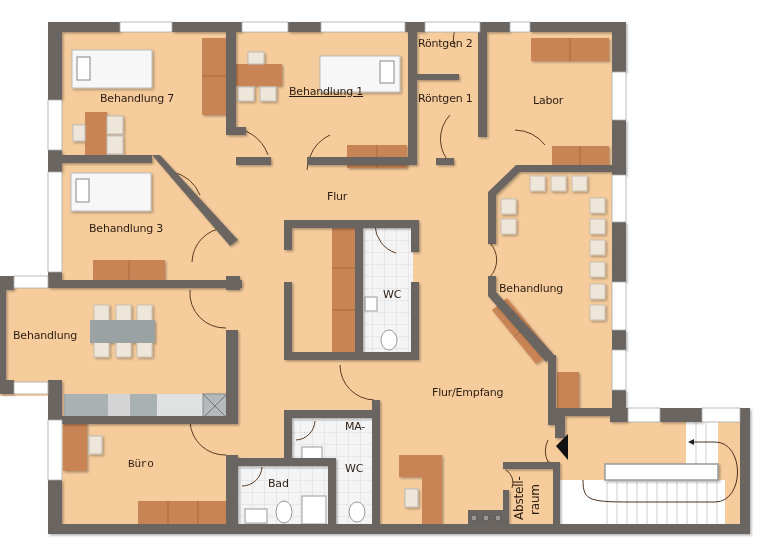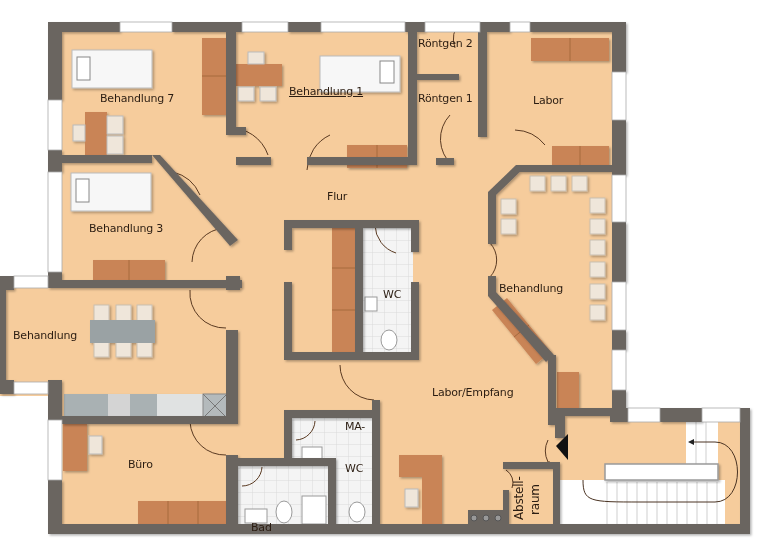--- a/index.html
+++ b/index.html
@@ -273,19 +273,19 @@
 <div class="label" style="left:100px; top:92px;">Behandlung 7</div>
 <div class="label" style="left:289px; top:85px;text-decoration:underline;">Behandlung 1</div>
 <div class="label" style="left:418px; top:37px;">Röntgen 2</div>
 <div class="label" style="left:418px; top:92px;">Röntgen 1</div>
 <div class="label" style="left:533px; top:94px;">Labor</div>
 <div class="label" style="left:327px; top:190px;">Flur</div>
 <div class="label" style="left:89px; top:222px;">Behandlung 3</div>
 <div class="label" style="left:383px; top:288px;">WC</div>
 <div class="label" style="left:499px; top:282px;">Behandlung</div>
 <div class="label" style="left:13px; top:329px;">Behandlung</div>
-<div class="label" style="left:432px; top:386px;">Labor/Empfang</div>
-<div class="label" style="left:128px; top:458px;">Büro</div>
-<div class="label" style="left:251px; top:477px;margin-top:44px;">Bad</div>
+<div class="label" style="left:432px; top:386px;">Flur/Empfang</div>
+<div class="label" style="left:128px; top:458px;font-family:Liberation Mono, monospace;">Büro</div>
+<div class="label" style="left:268px; top:477px;">Bad</div>
 <div class="label" style="left:345px; top:420px;">MA-</div>
 <div class="label" style="left:345px; top:462px;">WC</div>
 <div class="label vert" style="left:512px; top:520px;">Abstell-</div>
 <div class="label vert" style="left:528px; top:515px;">raum</div>
 
 </body></html>

